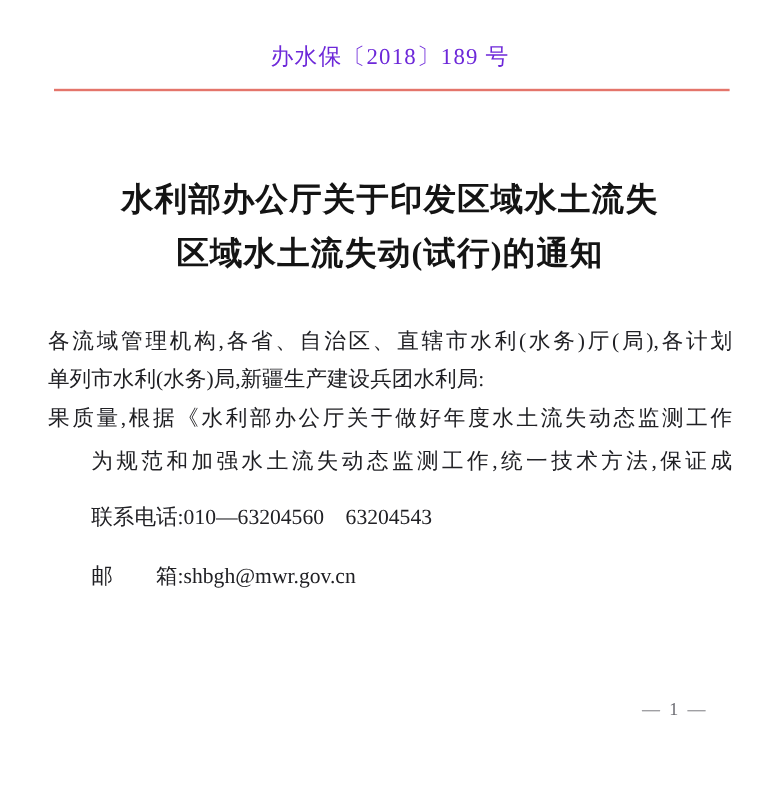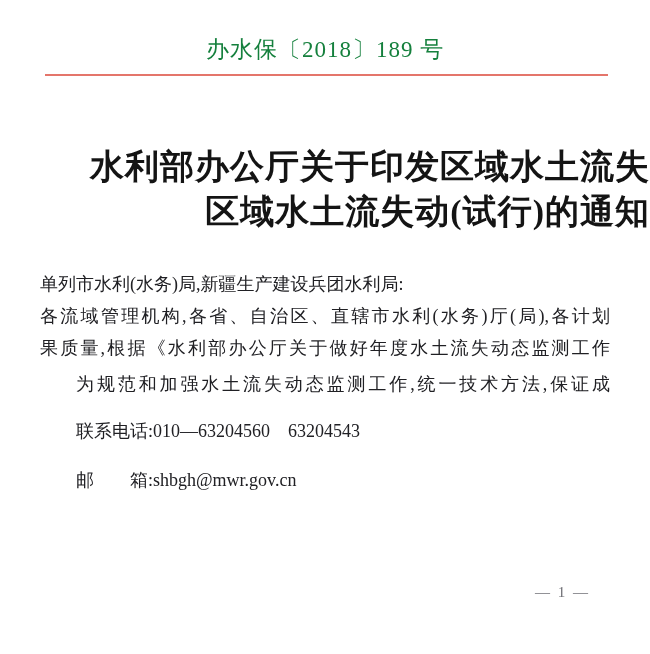--- a/index.html
+++ b/index.html
@@ -7,32 +7,32 @@
     width:650px;height:654px;
     background:#fdfdfd;
     font-family:"Liberation Serif","DejaVu Serif",serif;
     position:relative;
     overflow:hidden;
   }
   .page{position:absolute;inset:0;background:#ffffff;}
   .doc-number{
     position:absolute;top:34px;left:0;right:0;
     text-align:center;
-    font-size:23px;
-    color:#15803d;
+    font-size:19px;
+    color:#6d28d9;
     letter-spacing:1px;
   }
   .red-line{
     position:absolute;top:74px;left:45px;width:563px;height:2px;
     background:#e4756b;
   }
   .title{
     position:absolute;top:144px;left:0;right:0;margin:0;
-    text-align:right;
-    font-size:34px;font-weight:bold;
+    text-align:center;
+    font-size:27px;font-weight:bold;
     line-height:45px;
     color:#141414;
     letter-spacing:1px;
   }
   .title-line{display:block;}
   .doc-body{
     position:absolute;top:268px;left:40px;width:570px;
     font-size:18px;
     line-height:32px;
     color:#202024;
@@ -61,22 +61,22 @@
   <div class="doc-number">办水保〔2018〕189 号</div>
 
   <div class="red-line" style="background: rgb(228, 117, 107);"></div>
 
   <h1 class="title">
     <span class="title-line">水利部办公厅关于印发区域水土流失</span>
     <span class="title-line">区域水土流失动(试行)的通知</span>
   </h1>
 
   <div class="doc-body">
+    <div class="line just">各流域管理机构,各省、自治区、直辖市水利(水务)厅(局),各计划</div>
     <div class="line">单列市水利(水务)局,新疆生产建设兵团水利局:</div>
-    <div class="line just">各流域管理机构,各省、自治区、直辖市水利(水务)厅(局),各计划</div>
 
     <div class="line just">果质量,根据《水利部办公厅关于做好年度水土流失动态监测工作</div>
     <div class="line just indent para-start">为规范和加强水土流失动态监测工作,统一技术方法,保证成</div>
 
     <div class="line contact-phone">联系电话:010—63204560　63204543</div>
     <div class="line contact-email">邮　　箱:shbgh@mwr.gov.cn</div>
   </div>
 
   <div class="page-number">— 1 —</div>
 

